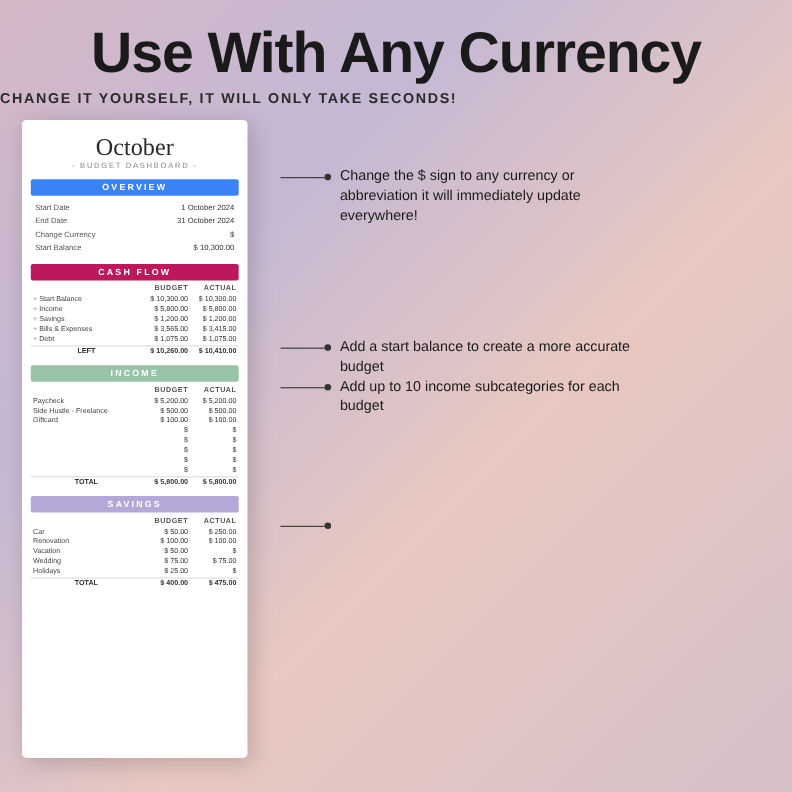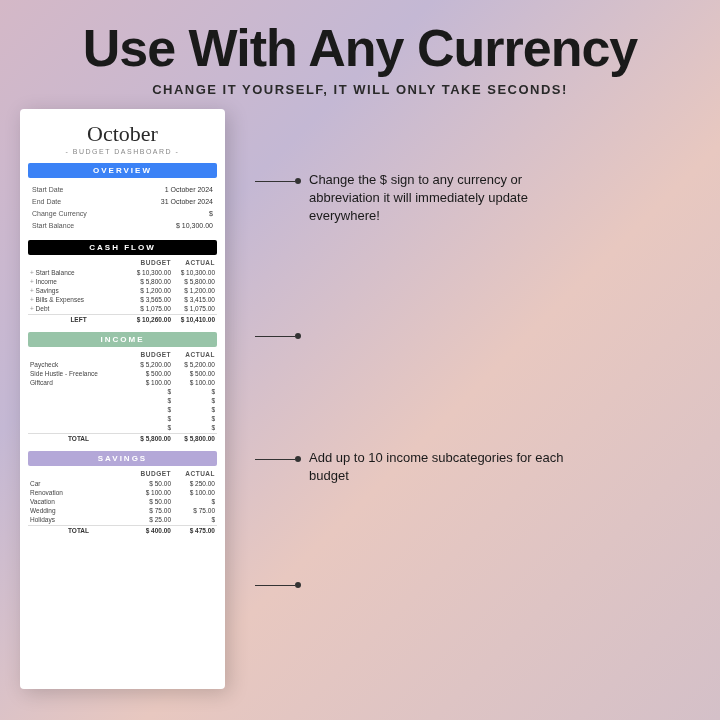--- a/index.html
+++ b/index.html
@@ -16,21 +16,21 @@
       text-align: center;
       font-size: 52px;
       font-weight: 700;
       color: #1a1a1a;
       font-family: Arial, sans-serif;
       padding-top: 18px;
       letter-spacing: -1px;
     }
 
     .subtitle {
-      text-align: center;
+      text-align: left;
       font-size: 13px;
       font-weight: 700;
       color: #2a2a2a;
       letter-spacing: 1.5px;
       margin-top: 4px;
       font-family: Arial, sans-serif;
     }
 
     .content-area {
       display: flex;
@@ -75,21 +75,21 @@
       font-size: 8px;
       font-weight: 700;
       letter-spacing: 2px;
       color: #fff;
       padding: 3px 0;
       margin-bottom: 4px;
       border-radius: 2px;
     }
 
     .overview-header { background: #3b82f6; }
-    .cashflow-header { background: #000000; }
+    .cashflow-header { background: #be185d; }
     .income-header { background: #98c4a8; }
     .savings-header { background: #b4a8d8; }
 
     
     .overview-section {
       margin-bottom: 8px;
     }
 
     .overview-table {
       width: 100%;
@@ -213,23 +213,23 @@
     }
 
     .annotation-text {
       font-size: 13px;
       color: #1a1a1a;
       font-family: Arial, sans-serif;
       line-height: 1.4;
       max-width: 280px;
     }
 
-    .annotation-1 { margin-top: 52px; }
+    .annotation-1 { margin-top: 32px; }
     .annotation-2 { margin-top: 100px; }
-    .annotation-3 { margin-top: 110px; }
+    .annotation-3 { }
     .annotation-4 { margin-top: 90px; }
 
     .savings-detail {
       margin-bottom: 8px;
     }
   </style>
 </head>
 <body>
 
 <div>
@@ -403,20 +403,21 @@
 
       <div class="annotation annotation-1">
         <div class="annotation-line"></div>
         <div class="annotation-dot"></div>
         <span class="annotation-text">Change the $ sign to any currency or abbreviation it will immediately update everywhere!</span>
       </div>
 
       <div class="annotation annotation-2">
         <div class="annotation-line"></div>
         <div class="annotation-dot"></div>
+        <span class="annotation-text">Add a start balance to create a more accurate budget</span>
       </div>
 
       <div class="annotation annotation-3">
         <div class="annotation-line"></div>
         <div class="annotation-dot"></div>
         <span class="annotation-text">Add up to 10 income subcategories for each budget</span>
       </div>
 
       <div class="annotation annotation-4">
         <div class="annotation-line"></div>

